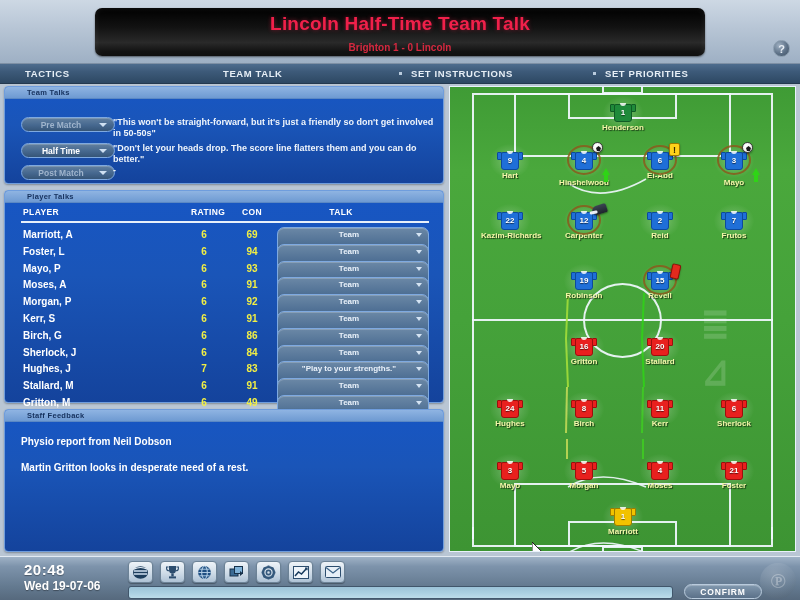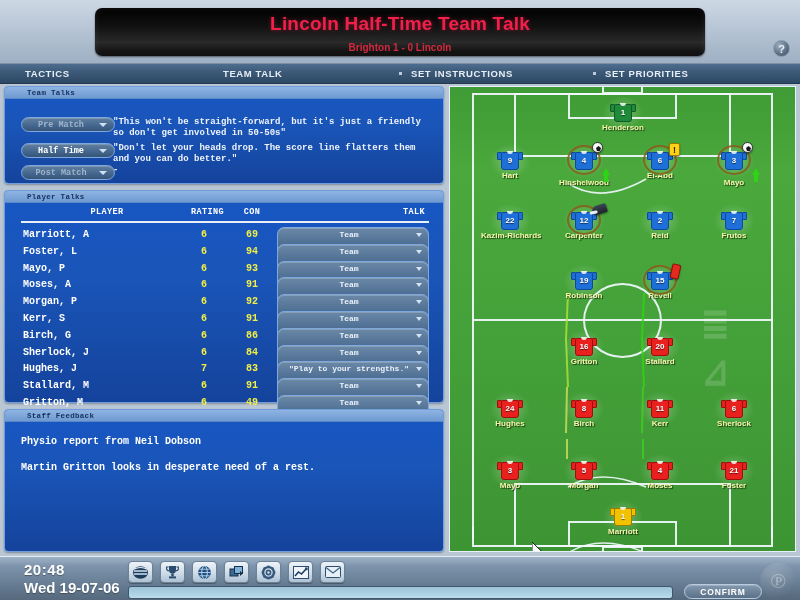--- a/index.html
+++ b/index.html
@@ -52,21 +52,21 @@
     position:absolute; top:0; height:20px; line-height:20px;
     color:#e6eef6; font-size:9.5px; font-weight:bold; letter-spacing:.6px;
     padding-left:7px; cursor:default;
   }
   .navtab .dot {
     position:absolute; left:-5px; top:8px; width:3px; height:3px;
     background:#b9cbdd;
   }
 
   
-  .leftcol { position:absolute; left:4px; top:86px; width:440px; height:466px;font-family:Liberation Mono, monospace; }
+  .leftcol { position:absolute; left:4px; top:86px; width:440px; height:466px; }
   .panel {
     position:absolute; left:0; width:440px;
     background:linear-gradient(to bottom,#1756c4 0%,#1a55b8 40%,#14439c 100%);
     border:1px solid #6f9ddd; border-radius:4px;
     box-shadow:0 1px 2px rgba(0,0,0,.3);
   }
   .panel-head {
     height:12px; line-height:12px;
     background:linear-gradient(to bottom,#8fb4e2 0%,#6e9ad2 100%);
     border-bottom:1px solid #5b88c4;
@@ -254,21 +254,21 @@
     background:linear-gradient(to bottom,#9fb2c6 0%,#7d93ab 22%,#63798f 70%,#56697d 100%);
     border-top:1px solid #e2eaf2;
   }
   .clock {
     position:absolute; left:24px; top:4px; color:#ffffff;
     font-size:15px; font-weight:bold; letter-spacing:.5px;
     text-shadow:0 1px 1px rgba(0,0,0,.35);
   }
   .cdate {
     position:absolute; left:24px; top:22px; color:#ffffff;
-    font-size:15px; font-weight:bold; text-shadow:0 1px 1px rgba(0,0,0,.35);
+    font-size:12px; font-weight:bold; text-shadow:0 1px 1px rgba(0,0,0,.35);
   }
   .iconbtn {
     position:absolute; top:4px; width:25px; height:22px; border-radius:4px;
     background:linear-gradient(to bottom,#eef3f8 0%,#cfdce8 55%,#aec2d5 100%);
     border:1px solid #6c8296; box-shadow:0 1px 1px rgba(0,0,0,.3);
   }
   .searchbar {
     position:absolute; left:128px; top:29px; width:545px; height:13px;
     border-radius:3px; border:1px solid #41566b;
     background:linear-gradient(to bottom,#9cc3d8 0%,#a9cfe1 50%,#bcdcea 100%);
@@ -321,24 +321,24 @@
           <div class="tt-text" style="top: 44px;">"Don't let your heads drop. The score line flatters them and you can do better."</div>
           <div class="pill" style="left: 16px; top: 66px;"><span>Post Match</span><span class="arrow"></span></div>
           <div class="tt-text" style="top: 66px;">-</div>
         </div>
     </div>
 
     <div class="panel" id="panel-players">
       <div class="panel-head">Player Talks</div>
       <div class="panel-body" id="pt-body">
           <div class="phead">
-            <span style="left: 18px; width: 168px; text-align: center;">PLAYER</span>
+            <span style="left: 18px; width: 168px; text-align: left;">PLAYER</span>
             <span style="left: 186px; width: 26px; text-align: center;">RATING</span>
             <span style="left: 234px; width: 26px; text-align: center;">CON</span>
-            <span style="left: 268px; width: 152px; text-align: right;">TALK</span>
+            <span style="left: 260px; width: 152px; text-align: center;">TALK</span>
           </div>
           <div class="hr-line"></div>
           <div class="prow" style="top: 24px;">
             <div class="pname">Marriott, A</div>
             <div class="prat">6</div>
             <div class="pcon">69</div>
             <div class="talkbtn">
               <span class="lbl">Team</span>
               <span class="arrow"></span>
             </div>

